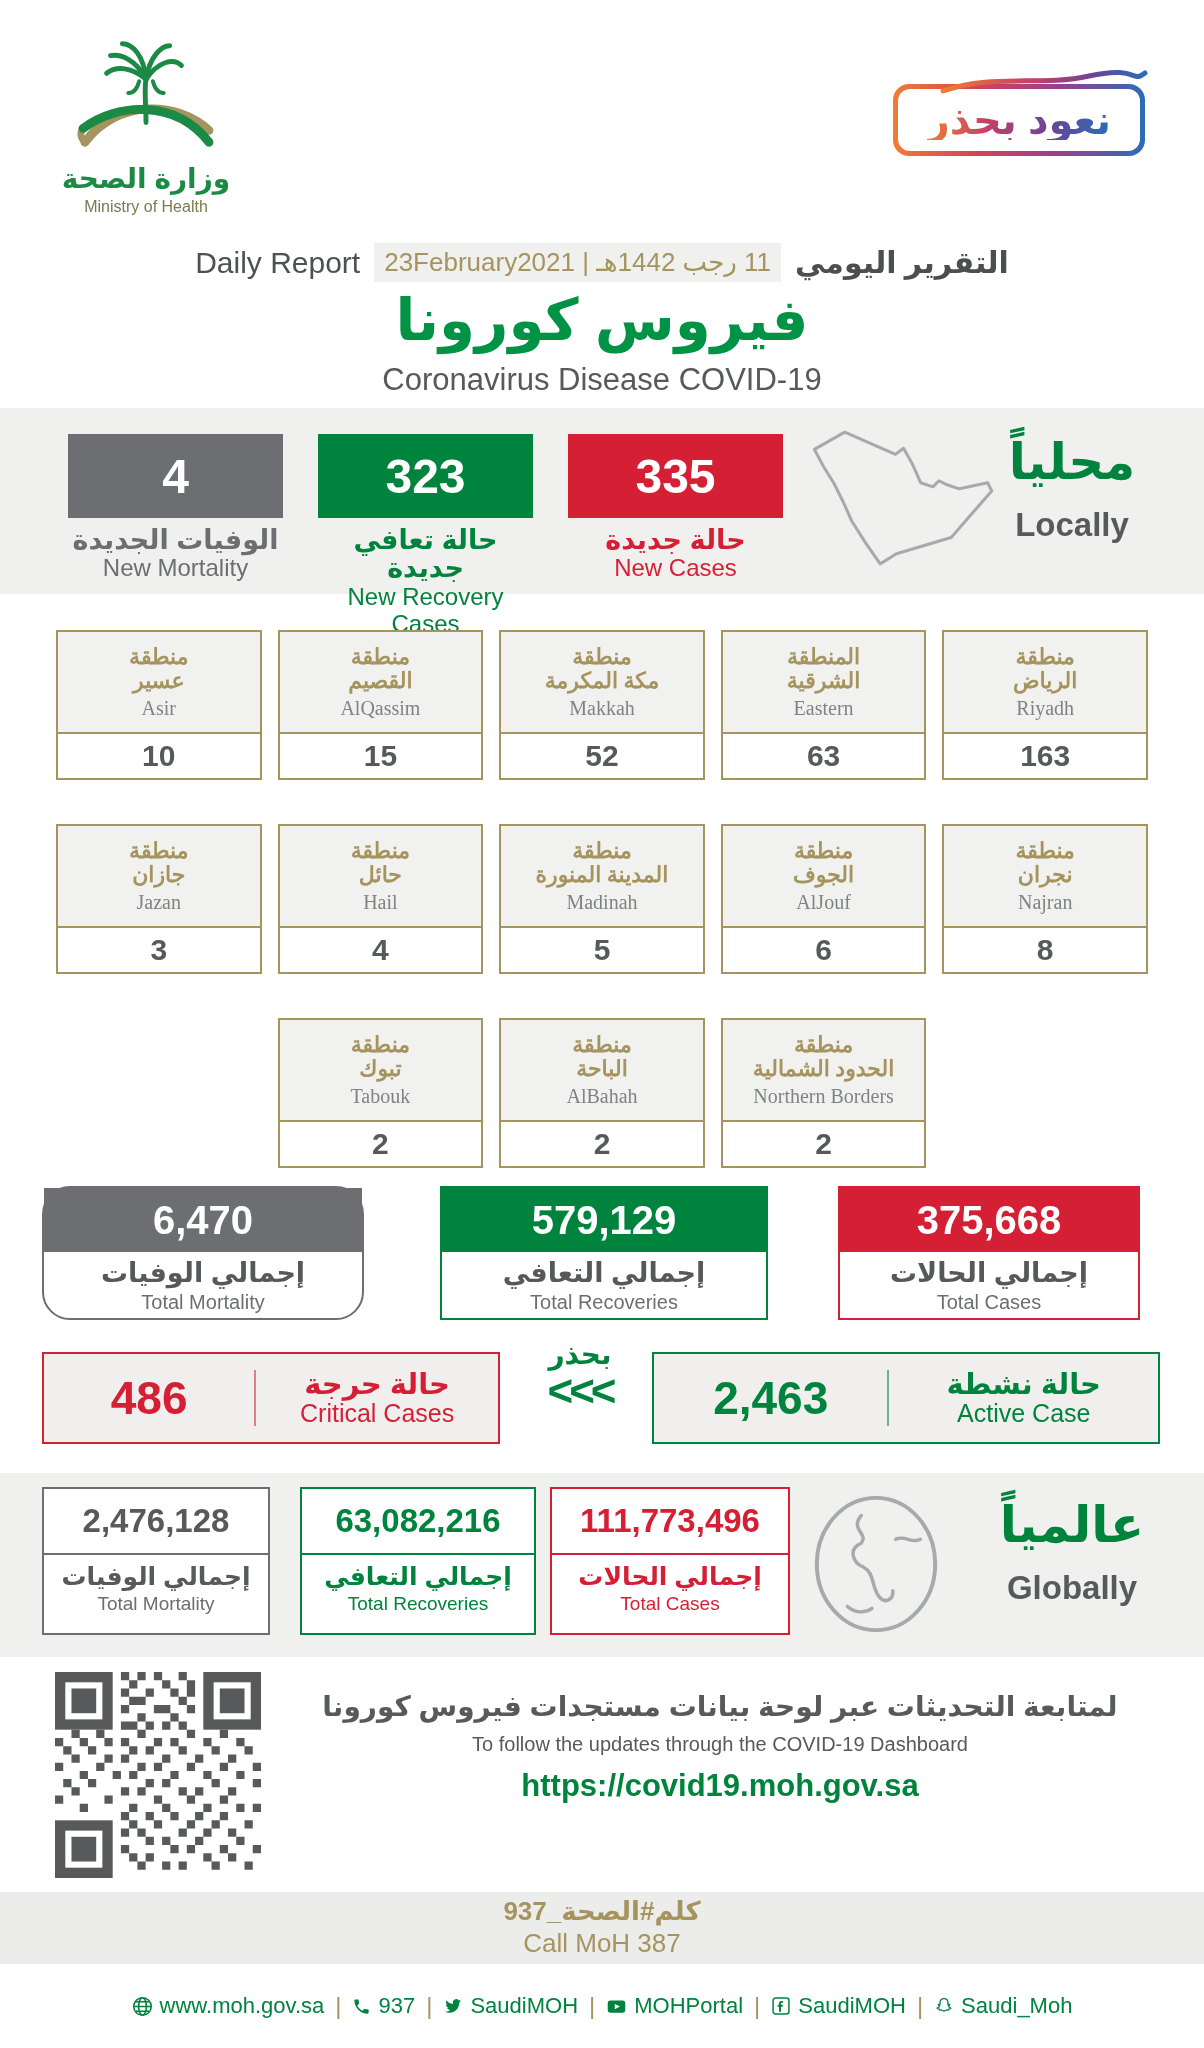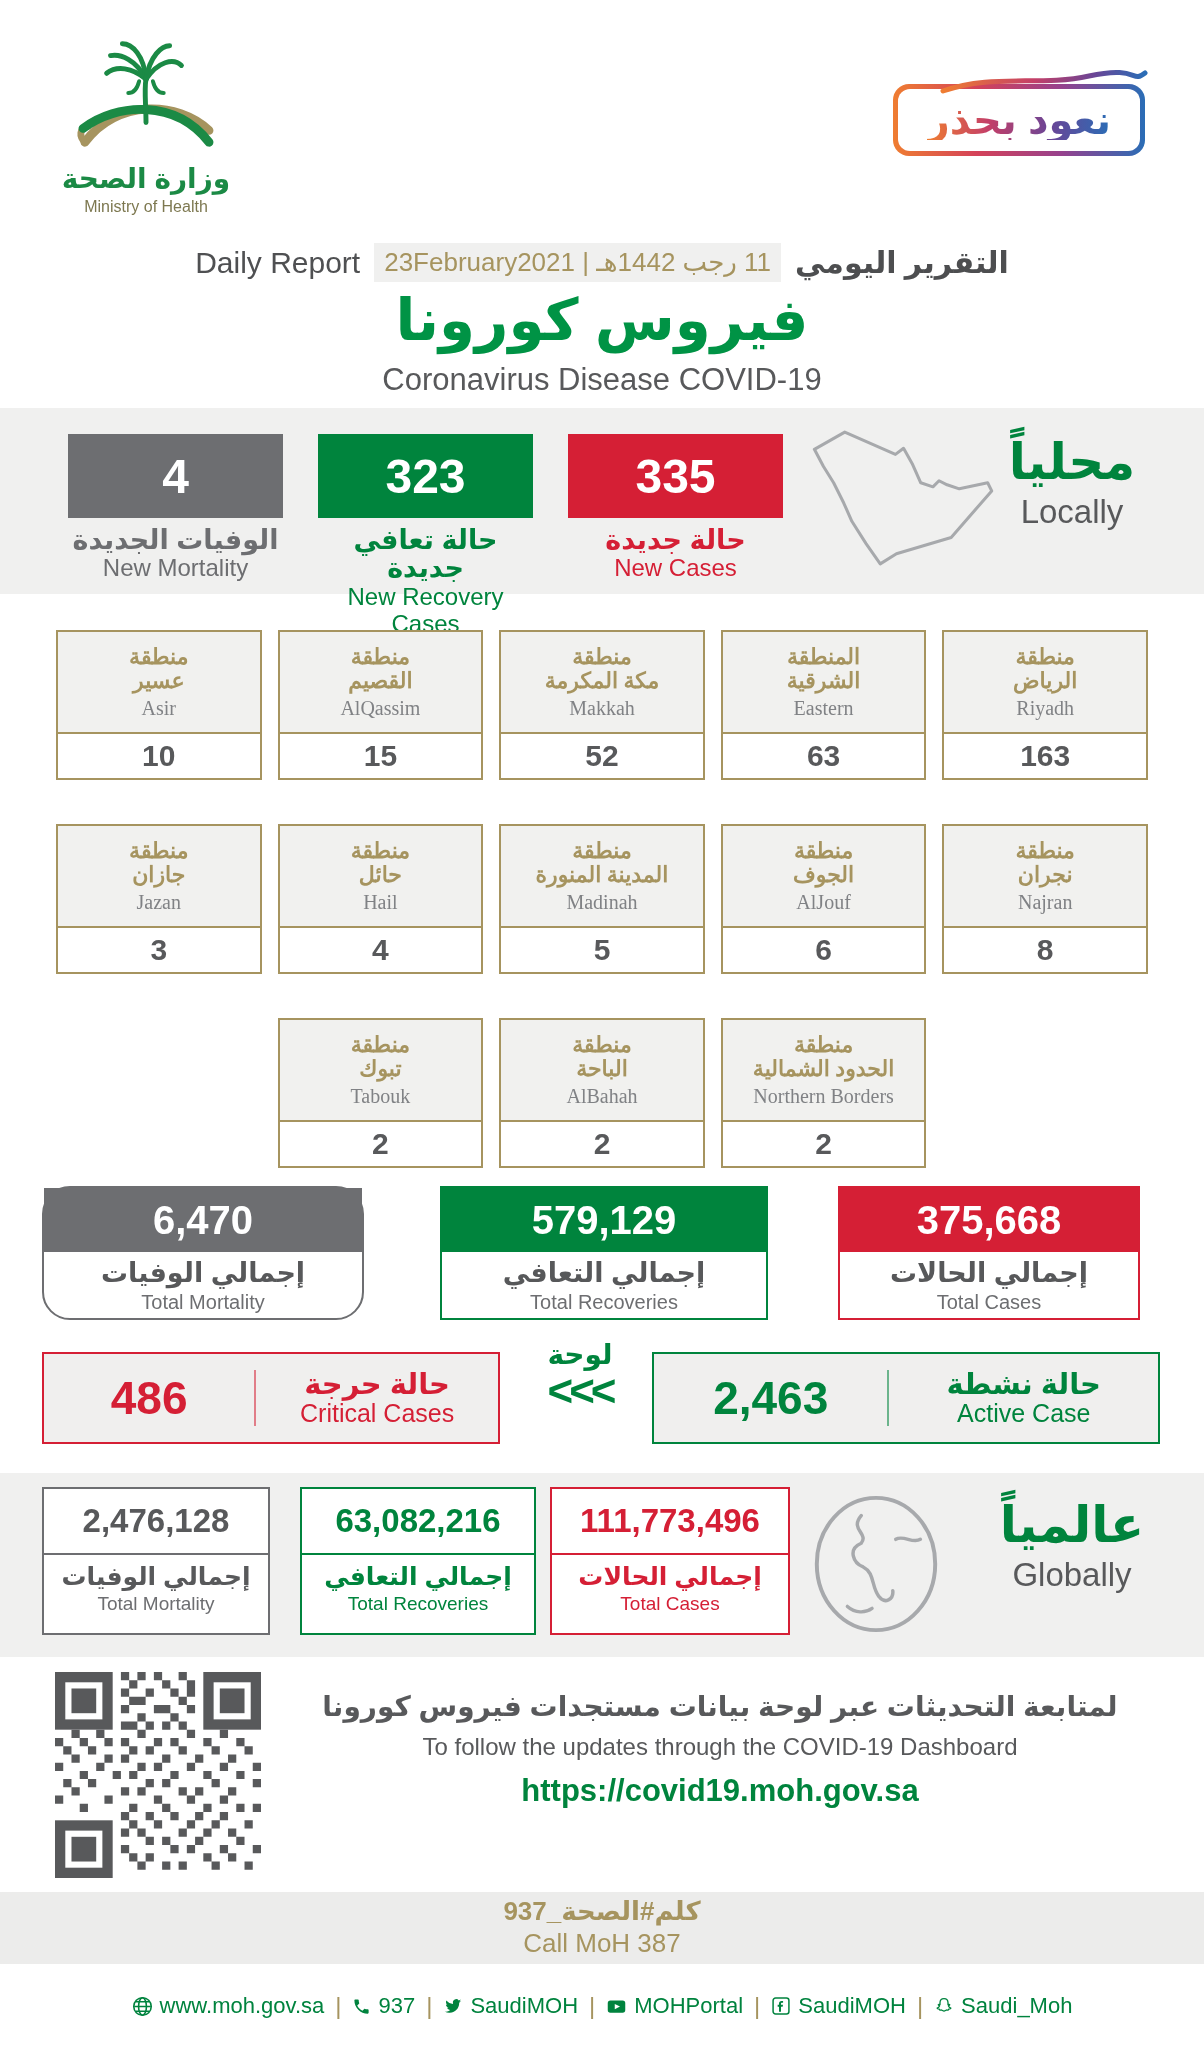--- a/index.html
+++ b/index.html
@@ -36,21 +36,21 @@
 
   
   .locally-band{position:absolute;top:408px;left:0;width:1204px;height:186px;background:#f0f0ef;}
   .stat-group{position:absolute;width:215px;text-align:center;top:26px;}
   .stat-box{width:215px;height:84px;display:flex;align-items:center;justify-content:center;color:#fff;font-size:48px;font-weight:bold;}
   .stat-label-ar{font-size:27px;font-weight:bold;margin-top:8px;line-height:1.05;}
   .stat-label-en{font-size:24px;line-height:1.15;}
   .map-wrap{position:absolute;left:798px;top:16px;}
   .side-title{position:absolute;right:42px;width:180px;text-align:center;}
   .side-title-ar{font-size:50px;font-weight:bold;color:#00843d;line-height:1.05;}
-  .side-title-en{font-size:33px;color:#58595b;margin-top:4px;}
+  .side-title-en{font-size:33px;color:#58595b;margin-top:17px;font-weight:bold;}
 
   
   .regions{position:absolute;top:630px;left:56px;width:1092px;display:grid;
     grid-template-columns:repeat(5,1fr);column-gap:16px;row-gap:44px;}
   .region-card{border:2px solid #a6945f;background:#fff;height:150px;display:flex;flex-direction:column;box-sizing:border-box;}
   .region-head{background:#f1f1ef;border-bottom:2px solid #a6945f;flex:1;display:flex;flex-direction:column;align-items:center;justify-content:center;padding:3px 2px;line-height:1.12;font-family:Liberation Serif, serif;}
   .region-prefix,.region-name{color:#a6945f;font-weight:bold;font-size:22px;}
   .region-en{color:#808285;font-size:20px;margin-top:3px;}
   .region-value{height:44px;display:flex;align-items:center;justify-content:center;font-size:30px;font-weight:bold;color:#58595b;}
   .col2{grid-column:2}.col3{grid-column:3}.col4{grid-column:4}
@@ -79,21 +79,21 @@
   .g-num{height:64px;line-height:64px;font-size:33px;font-weight:bold;}
   .g-div{height:2px;}
   .g-ar{font-size:25px;font-weight:bold;margin-top:7px;}
   .g-en{font-size:19px;margin-top:2px;}
   .globe-wrap{position:absolute;left:802px;top:16px;}
 
   
   .qr-wrap{position:absolute;left:55px;top:1672px;}
   .dash-text{position:absolute;left:270px;top:1690px;width:900px;text-align:center;}
   .dash-ar{font-size:28px;font-weight:bold;color:#58595b;}
-  .dash-en{font-size:24px;color:#58595b;margin-top:10px;}
+  .dash-en{font-size:20px;color:#58595b;margin-top:10px;}
   .dash-url{font-size:31px;font-weight:bold;color:#00843d;margin-top:12px;}
 
   
   .call-band{position:absolute;top:1892px;left:0;width:1204px;height:72px;background:#ececeb;text-align:center;padding-top:4px;box-sizing:border-box;}
   .call-ar{font-size:26px;font-weight:bold;color:#a6945f;}
   .call-en{font-size:26px;color:#a6945f;margin-top:1px;}
 
   
   .footer{position:absolute;top:1964px;left:0;width:1204px;height:84px;background:#fff;display:flex;align-items:center;justify-content:center;}
   .footer-inner{display:flex;align-items:center;gap:0;}
@@ -319,21 +319,21 @@
   <div class="ca-box b-red" style="left:42px;width:458px;">
     <div class="ca-num c-red">486</div>
     <div class="ca-div" style="background:#d51f35;opacity:.55;"></div>
     <div class="ca-labels c-red">
       <div class="ca-ar" dir="rtl">حالة حرجة</div>
       <div class="ca-en">Critical Cases</div>
     </div>
   </div>
 
   <div class="ofwhich">
-    <div class="ofwhich-word" dir="rtl">لوحة</div>
+    <div class="ofwhich-word" dir="rtl">بحذر</div>
     <div class="ofwhich-arrows">&lt;&lt;&lt;</div>
   </div>
 
   <div class="ca-box b-green" style="left:652px;width:508px;">
     <div class="ca-num c-green">2,463</div>
     <div class="ca-div" style="background:#00843d;opacity:.55;"></div>
     <div class="ca-labels c-green">
       <div class="ca-ar" dir="rtl">حالة نشطة</div>
       <div class="ca-en">Active Case</div>
     </div>

